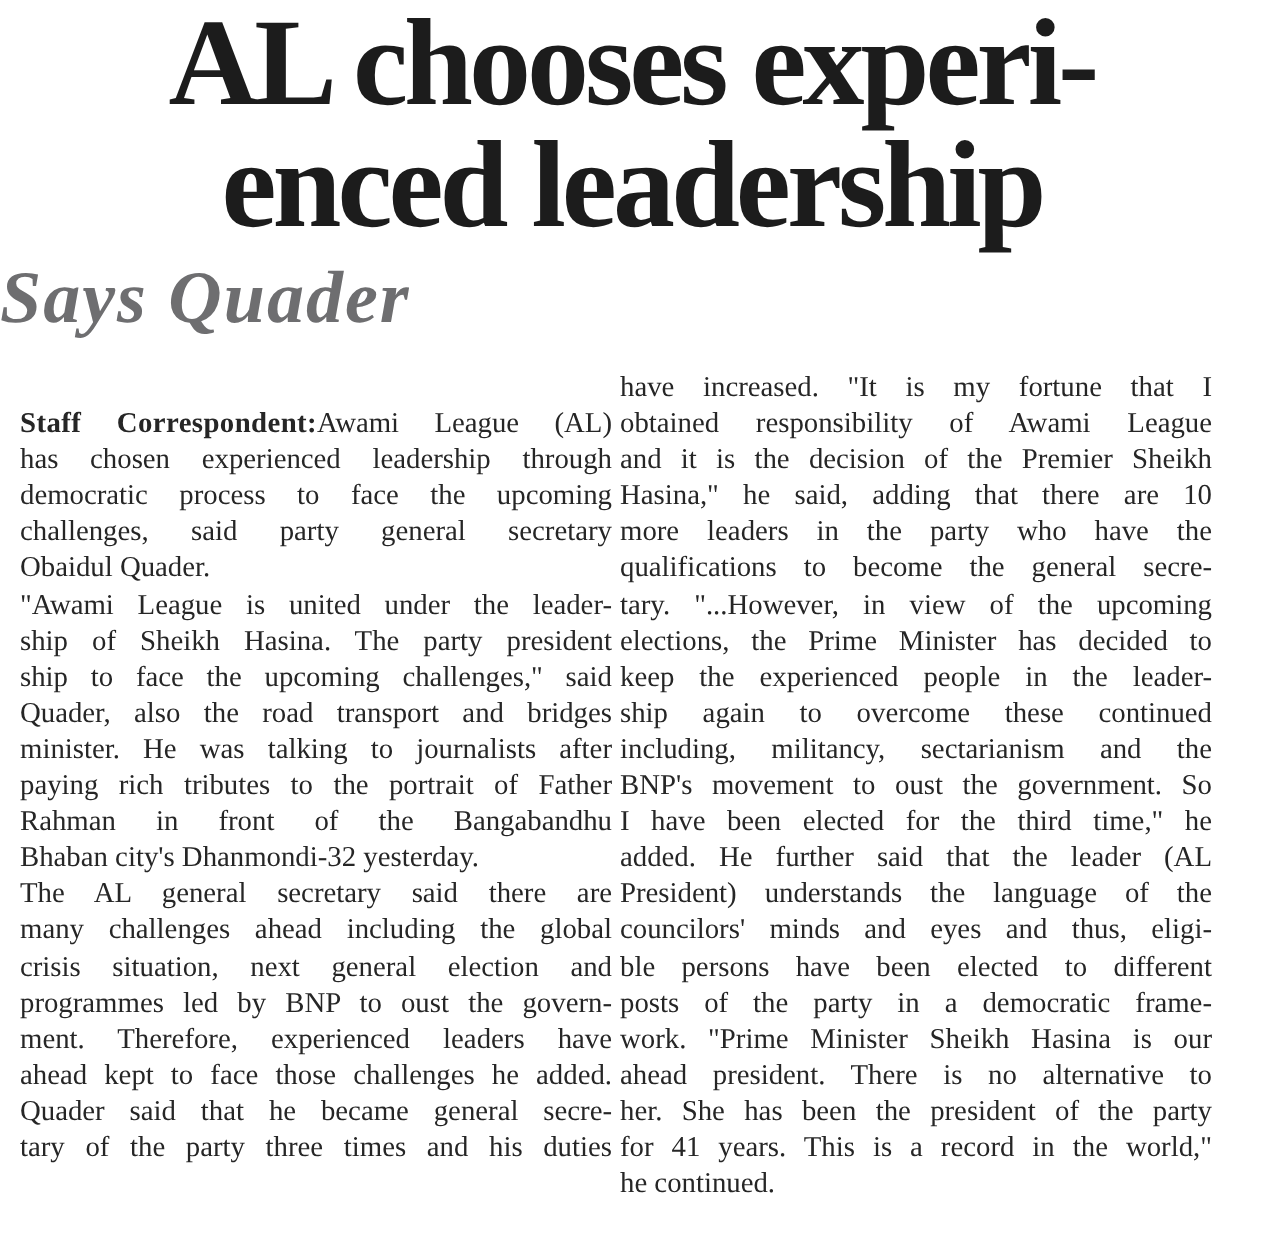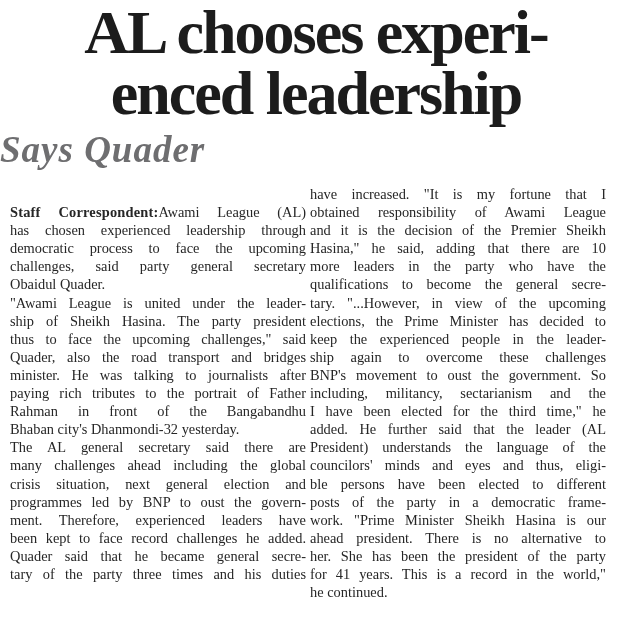--- a/index.html
+++ b/index.html
@@ -74,48 +74,48 @@
   <h2 class="subhead">Says Quader</h2>
   <div class="columns">
     <div class="col">
         <div class="line"><b>Staff Correspondent:</b>Awami League (AL)</div>
         <div class="line">has chosen experienced leadership through</div>
         <div class="line">democratic process to face the upcoming</div>
         <div class="line">challenges, said party general secretary</div>
         <div class="line end">Obaidul Quader.</div>
         <div class="line">"Awami League is united under the leader-</div>
         <div class="line">ship of Sheikh Hasina. The party president</div>
-        <div class="line">thus to face the upcoming challenges," said</div>
+        <div class="line">ship to face the upcoming challenges," said</div>
         <div class="line">Quader, also the road transport and bridges</div>
         <div class="line">minister. He was talking to journalists after</div>
         <div class="line">paying rich tributes to the portrait of Father</div>
         <div class="line">Rahman in front of the Bangabandhu</div>
         <div class="line end">Bhaban city's Dhanmondi-32 yesterday.</div>
         <div class="line">The AL general secretary said there are</div>
         <div class="line">many challenges ahead including the global</div>
         <div class="line">crisis situation, next general election and</div>
         <div class="line">programmes led by BNP to oust the govern-</div>
         <div class="line">ment. Therefore, experienced leaders have</div>
-        <div class="line">been kept to face record challenges he added.</div>
+        <div class="line">ahead kept to face those challenges he added.</div>
         <div class="line">Quader said that he became general secre-</div>
         <div class="line">tary of the party three times and his duties</div>
       </div>
     <div class="col">
         <div class="line">have increased. "It is my fortune that I</div>
         <div class="line">obtained responsibility of Awami League</div>
         <div class="line">and it is the decision of the Premier Sheikh</div>
         <div class="line">Hasina," he said, adding that there are 10</div>
         <div class="line">more leaders in the party who have the</div>
         <div class="line">qualifications to become the general secre-</div>
         <div class="line">tary. "...However, in view of the upcoming</div>
         <div class="line">elections, the Prime Minister has decided to</div>
         <div class="line">keep the experienced people in the leader-</div>
-        <div class="line">ship again to overcome these challenges</div>
+        <div class="line">ship again to overcome these continued</div>
+        <div class="line">including, militancy, sectarianism and the</div>
         <div class="line">BNP's movement to oust the government. So</div>
-        <div class="line">including, militancy, sectarianism and the</div>
         <div class="line">I have been elected for the third time," he</div>
         <div class="line">added. He further said that the leader (AL</div>
         <div class="line">President) understands the language of the</div>
         <div class="line">councilors' minds and eyes and thus, eligi-</div>
         <div class="line">ble persons have been elected to different</div>
         <div class="line">posts of the party in a democratic frame-</div>
         <div class="line">work. "Prime Minister Sheikh Hasina is our</div>
         <div class="line">ahead president. There is no alternative to</div>
         <div class="line">her. She has been the president of the party</div>
         <div class="line">for 41 years. This is a record in the world,"</div>

